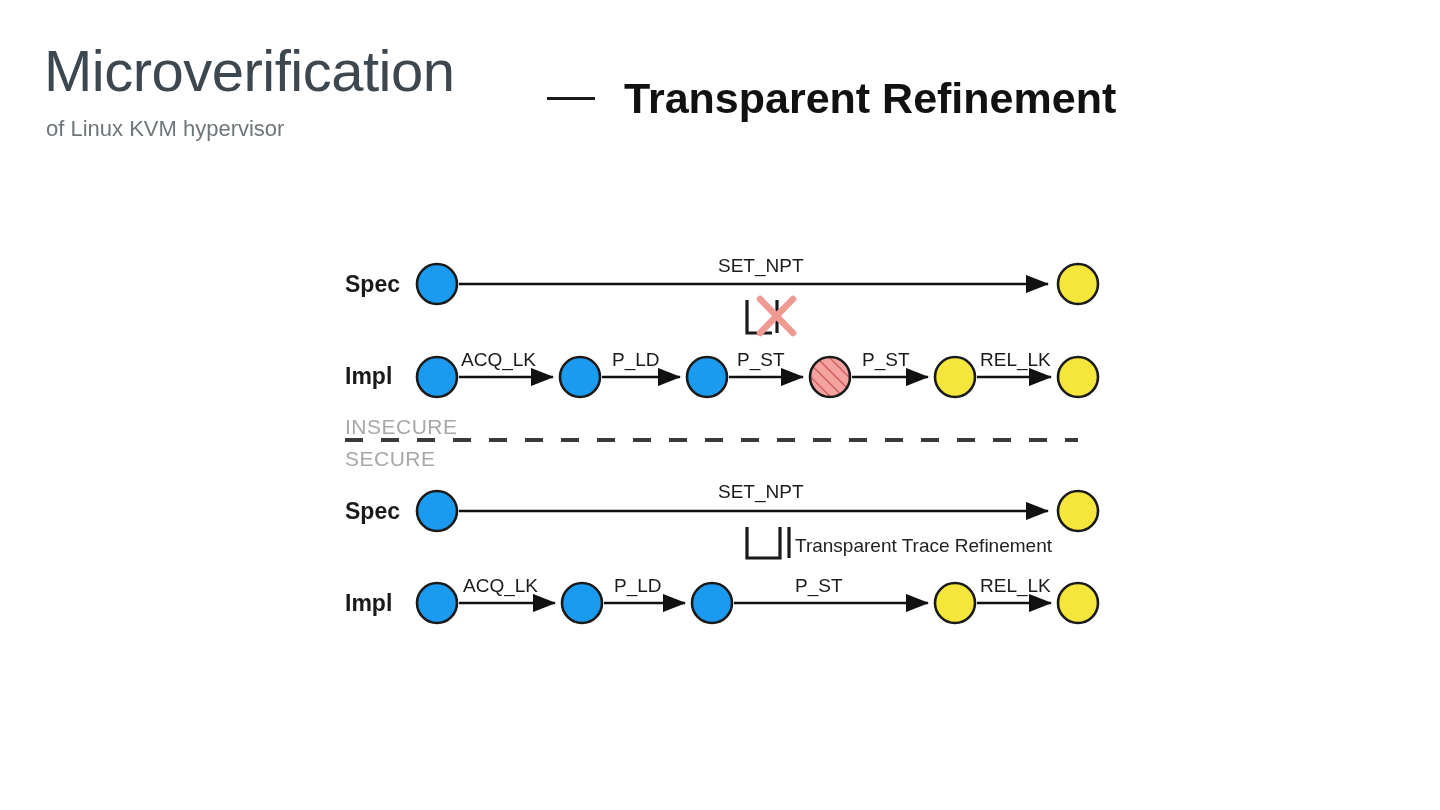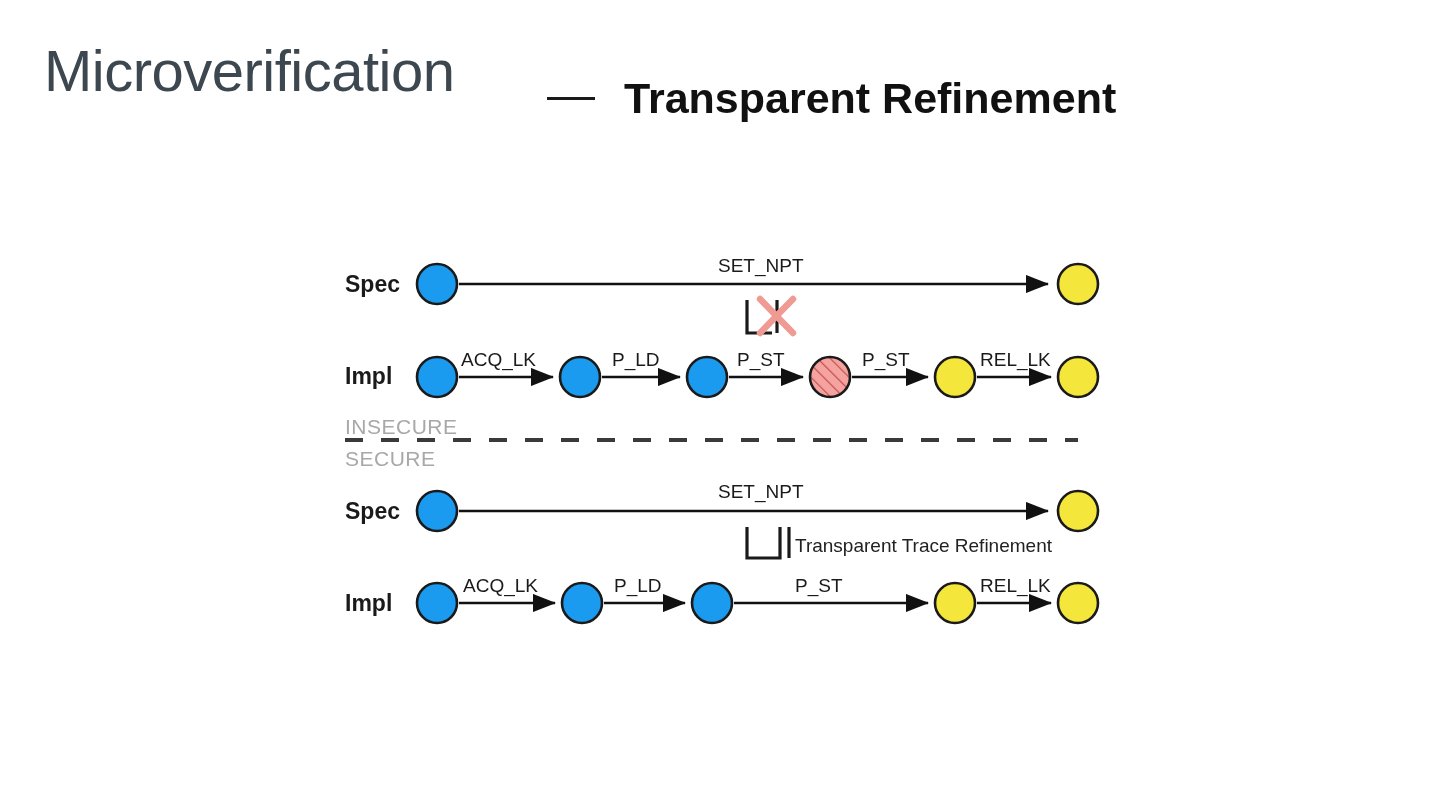--- a/index.html
+++ b/index.html
@@ -103,20 +103,21 @@
     stroke-width: 2.6;
     fill: none;
   }
   .node-circle { stroke: #1a1a1a; stroke-width: 2.6; }
 </style>
 </head>
 <body>
 
 <div id="slide-header">
   <div id="page-title">Microverification</div>
+  <div id="page-subtitle">of Linux KVM hypervisor</div>
   <div id="section-dash"></div>
   <div id="section-title">Transparent Refinement</div>
 </div>
 
 <div id="diagram">
 <svg width="1440" height="810" viewBox="0 0 1440 810" xmlns="http://www.w3.org/2000/svg">
 
   <defs>
     <marker id="arrowhead" markerWidth="9" markerHeight="7" refX="8.5" refY="3.5" orient="auto" markerUnits="strokeWidth">
       <polygon points="0 0, 9 3.5, 0 7" fill="#111111"></polygon>

